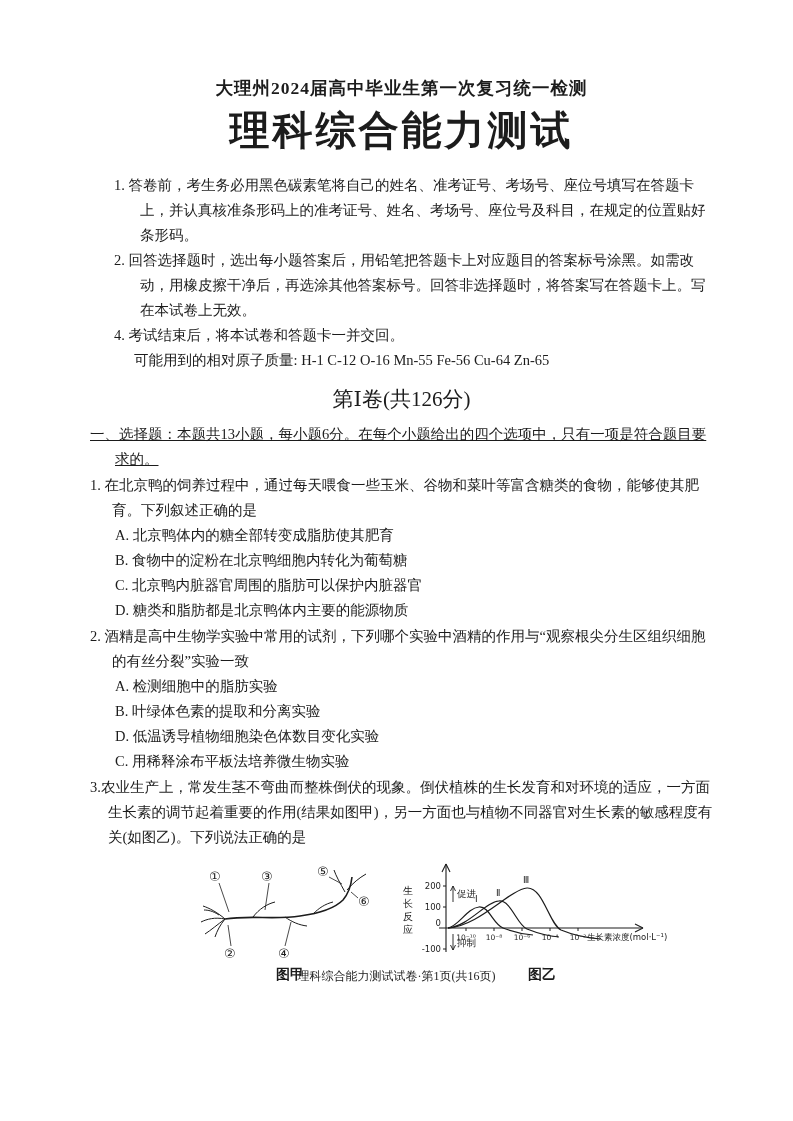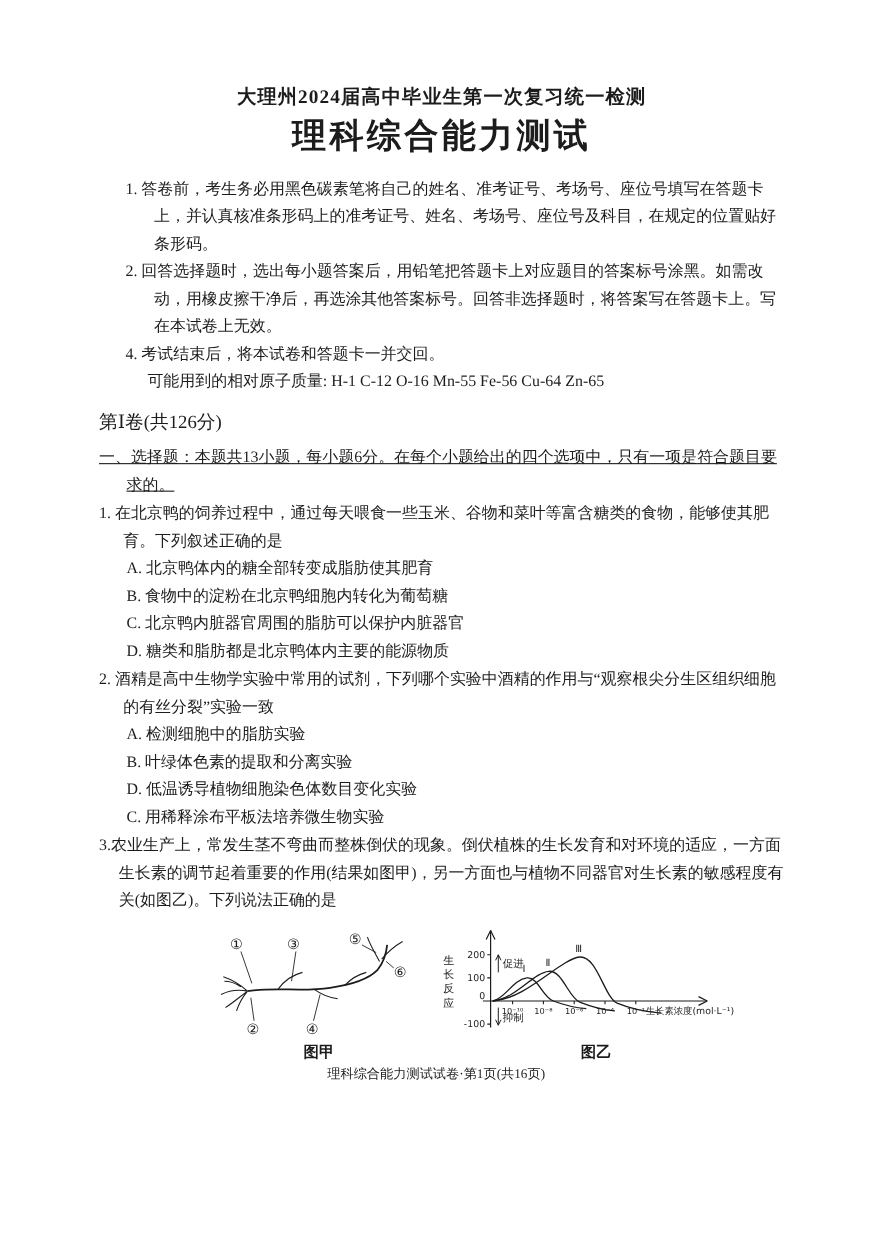--- a/index.html
+++ b/index.html
@@ -7,28 +7,28 @@
   body {
     width:793px; height:1121px; position:relative; overflow:hidden;
     font-family:"Liberation Serif","DejaVu Serif",serif;
     color:#1c1c1c;
   }
   .page { position:absolute; inset:0; padding:76px 80px 0 90px; }
   .header-title {
     text-align:center; font-weight:bold; font-size:17.5px; letter-spacing:1px;
   }
   .main-title {
-    text-align:center; font-weight:bold; font-size:31px; letter-spacing:3px;
+    text-align:center; font-weight:bold; font-size:40px; letter-spacing:3px;
     margin-top:3px;
   }
   .notice { margin-top:15px; font-size:14.5px; line-height:25px; }
   .notice-heading { font-size:14.5px; }
   .notice-item { padding-left:50px; text-indent:-26px; }
   .notice-sub  { padding-left:44px; }
-  .section-title { font-size:17px; margin:12px 0 9px 0; }
+  .section-title { text-align:center; font-size:21px; margin:12px 0 9px 0; }
   .instruction, .stem, .option { font-size:14.5px; line-height:25px; }
   .hang25 { padding-left:25px; text-indent:-25px;text-decoration:underline; }
   .hang22 { padding-left:22px; text-indent:-22px; }
   .hang18 { padding-left:18px; text-indent:-18px; }
   .option { padding-left:25px; }
   .question { margin-top:1px; }
   .figure-row { display:flex; align-items:flex-end; gap:6px; margin:6px 0 0 105px; }
   .fig-block { display:flex; flex-direction:column; align-items:center; }
   .fig-caption { text-align:center; font-weight:bold; font-size:14px; margin-top:2px; }
   .footer {

